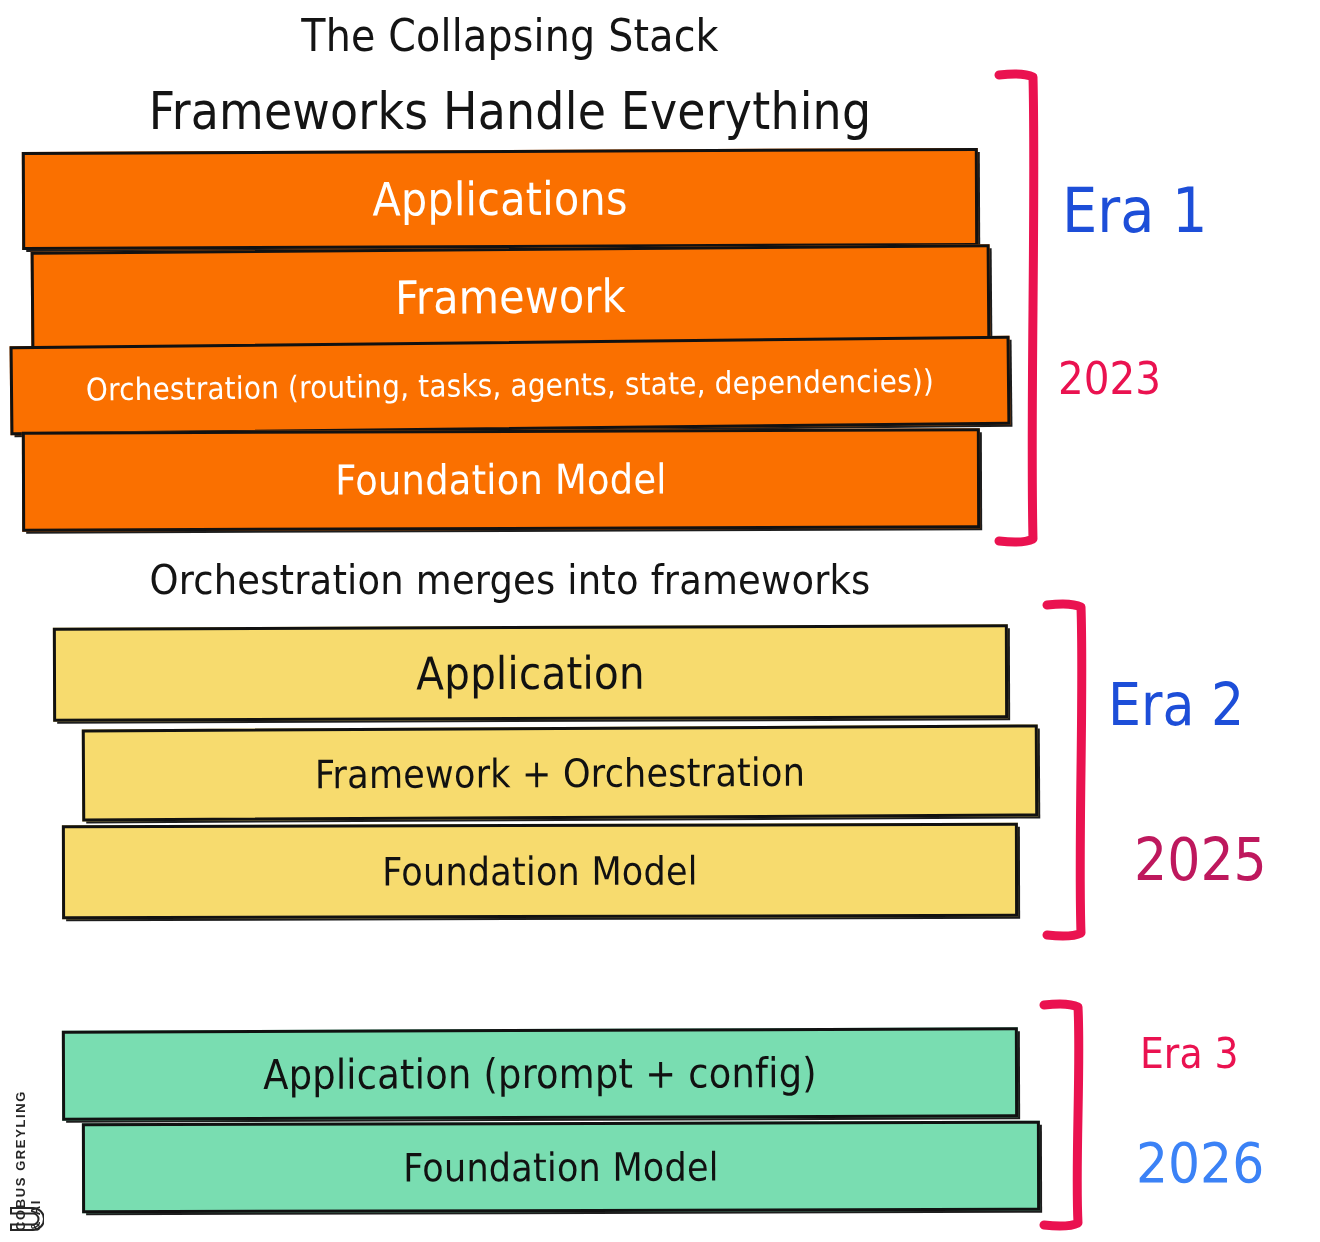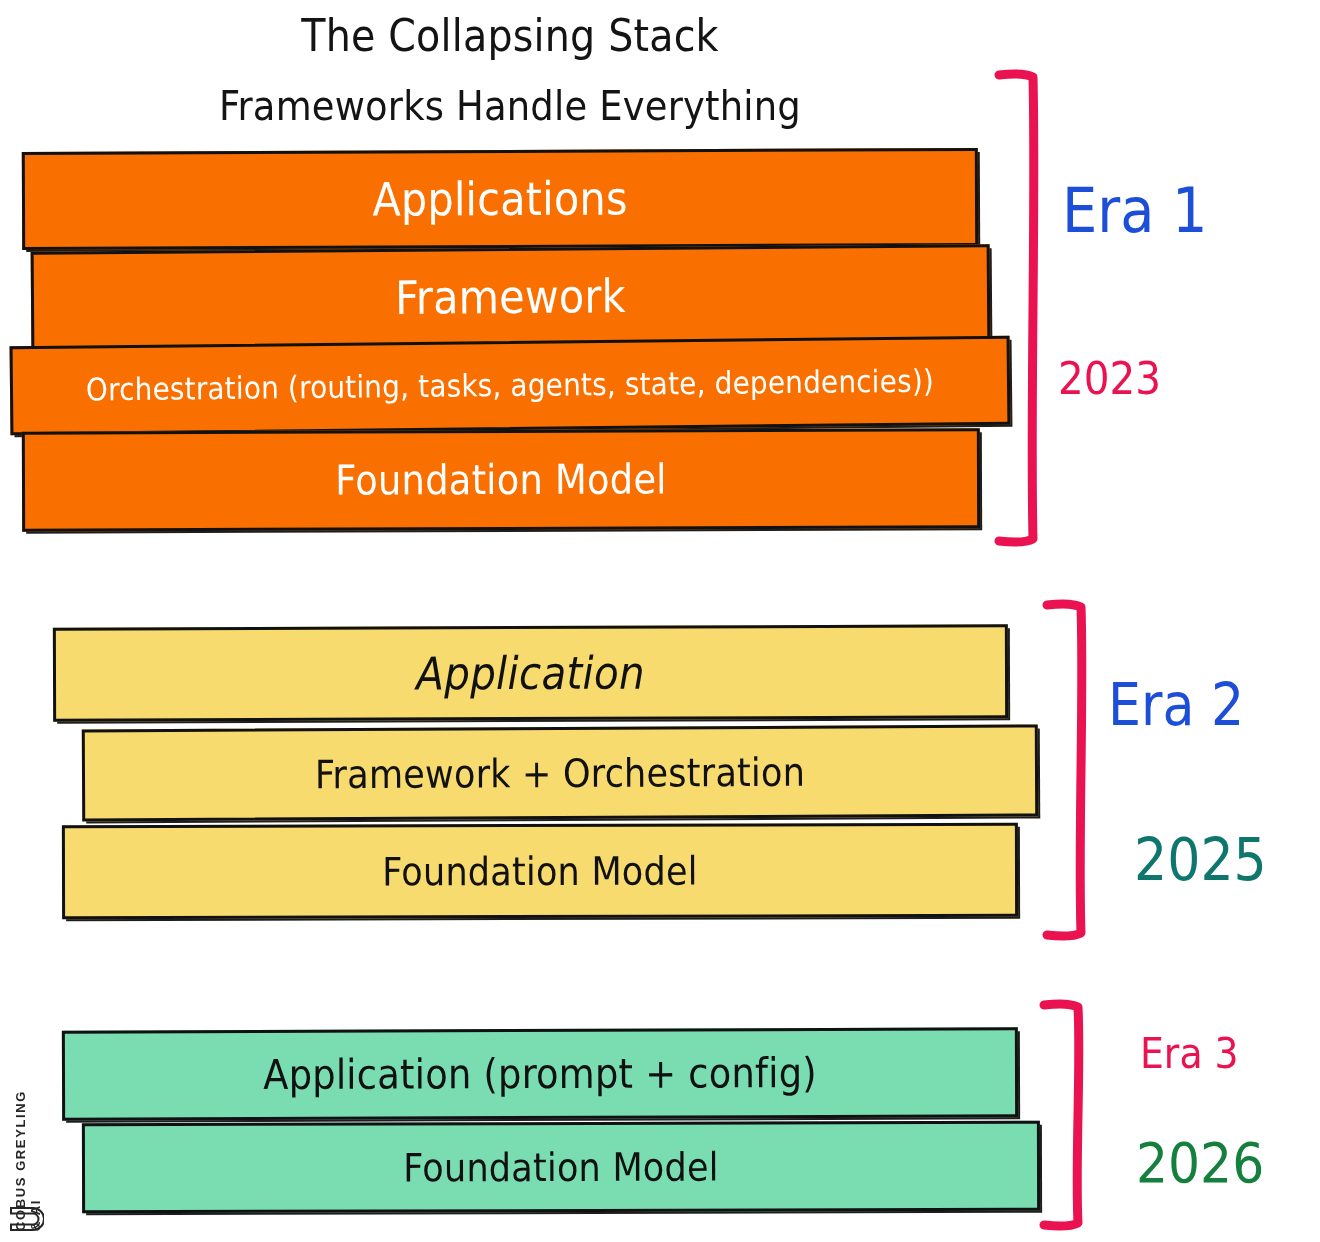--- a/index.html
+++ b/index.html
@@ -36,21 +36,21 @@
     position: absolute;
     left: 0;
     width: 1020px;
     text-align: center;
     color: #141414;
     font-size: 44px;
     line-height: 1;
     white-space: nowrap;
   }
   #page-title { top: 14px; }
-  #subtitle-1 { top: 86px; font-size: 41px; }
+  #subtitle-1 { top: 86px; font-size: 51px; }
   #subtitle-2 { top: 560px; font-size: 41px; }
   #subtitle-3 { top: 968px; font-size: 39px; }
 
   
   .block {
     position: absolute;
     box-sizing: border-box;
     border: 3px solid #111111;
     display: flex;
     align-items: center;
@@ -113,37 +113,38 @@
 </style>
 </head>
 <body>
 
 <div id="canvas">
 
   <div class="title hand" id="page-title">The Collapsing Stack</div>
 
   <div class="title hand" id="subtitle-1">Frameworks Handle Everything</div>
 
+  <div class="title hand" id="subtitle-2">Orchestration merges into frameworks</div>
 
 
   <div id="blocks-layer">
       <div class="block light" style="left: 22px; top: 150px; width: 956px; height: 98px; background: rgb(250, 112, 0); transform: rotate(-0.25deg); z-index: 10;">
         <span class="label hand" style="font-size: 46px;">Applications</span>
       </div>
       <div class="block light" style="left: 31px; top: 248px; width: 959px; height: 98px; background: rgb(250, 112, 0); transform: rotate(-0.45deg); z-index: 11;">
         <span class="label hand" style="font-size: 46px;">Framework</span>
       </div>
       <div class="block light" style="left: 10px; top: 341px; width: 1000px; height: 89px; background: rgb(250, 112, 0); transform: rotate(-0.6deg); z-index: 12;">
         <span class="label hand" style="font-size: 31px;">Orchestration (routing, tasks, agents, state, dependencies))</span>
       </div>
       <div class="block light" style="left: 22px; top: 430px; width: 958px; height: 100px; background: rgb(250, 112, 0); transform: rotate(-0.2deg); z-index: 13;">
         <span class="label hand" style="font-size: 41px;">Foundation Model</span>
       </div>
       <div class="block dark" style="left: 53px; top: 626px; width: 955px; height: 94px; background: rgb(247, 219, 110); transform: rotate(-0.2deg); z-index: 10;">
-        <span class="label hand" style="font-size: 45px; font-style: italic;">Application</span>
+        <span class="label hand" style="font-size: 45px;">Application</span>
       </div>
       <div class="block dark" style="left: 82px; top: 727px; width: 956px; height: 92px; background: rgb(247, 219, 110); transform: rotate(-0.3deg); z-index: 11;">
         <span class="label hand" style="font-size: 39px;">Framework + Orchestration</span>
       </div>
       <div class="block dark" style="left: 62px; top: 824px; width: 956px; height: 94px; background: rgb(247, 219, 110); transform: rotate(-0.15deg); z-index: 12;">
         <span class="label hand" style="font-size: 39px;">Foundation Model</span>
       </div>
       <div class="block dark" style="left: 62px; top: 1029px; width: 956px; height: 90px; background: rgb(121, 221, 177); transform: rotate(-0.2deg); z-index: 10;">
         <span class="label hand" style="font-size: 41px;">Application (prompt + config)</span>
       </div>
@@ -167,23 +168,23 @@
         <svg width="48" height="226" viewBox="0 0 48 226">
           <path d="M 6 3 C 23 1, 34 2, 40 5 C 43 63.28000000000001, 37 162.72, 40 221 C 34 224, 23 225, 6 223" fill="none" stroke="#EA1250" stroke-width="9" stroke-linecap="round" stroke-linejoin="round"></path>
         </svg>
       </div>
     </div>
 
   <div id="era-labels-layer">
       <div class="era-label" style="left: 1062px; top: 180px; font-size: 62px; color: #1d4ed8;">Era 1</div>
       <div class="era-label" style="left: 1058px; top: 356px; font-size: 45px; color: rgb(234, 18, 80);">2023</div>
       <div class="era-label" style="left: 1108px; top: 676px; font-size: 58px; color: #1d4ed8;">Era 2</div>
-      <div class="era-label" style="left: 1134px; top: 831px; font-size: 58px; color: #0f766e;">2025</div>
+      <div class="era-label" style="left: 1134px; top: 831px; font-size: 58px; color: #be185d;">2025</div>
       <div class="era-label" style="left: 1140px; top: 1033px; font-size: 42px; color: rgb(234, 18, 80);">Era 3</div>
-      <div class="era-label" style="left: 1136px; top: 1135px; font-size: 56px; color: #15803d;">2026</div>
+      <div class="era-label" style="left: 1136px; top: 1135px; font-size: 56px; color: #3b82f6;">2026</div>
     </div>
 
   <div id="watermark">
     <div class="wm-text"><span>COBUS GREYLING</span><br><span>&amp; AI</span></div>
     <div class="wm-logo">
       <svg width="34" height="36" viewBox="0 0 34 36" aria-hidden="true">
         <path d="M3 2 L3 24 a11 11 0 0 0 22 0 L25 2 L19.5 2 L19.5 24 a5.5 5.5 0 0 1 -11 0 L8.5 2 Z" fill="none" stroke="#262626" stroke-width="2" transform="rotate(-90 17 18)"></path>
       </svg>
     </div>
   </div>

